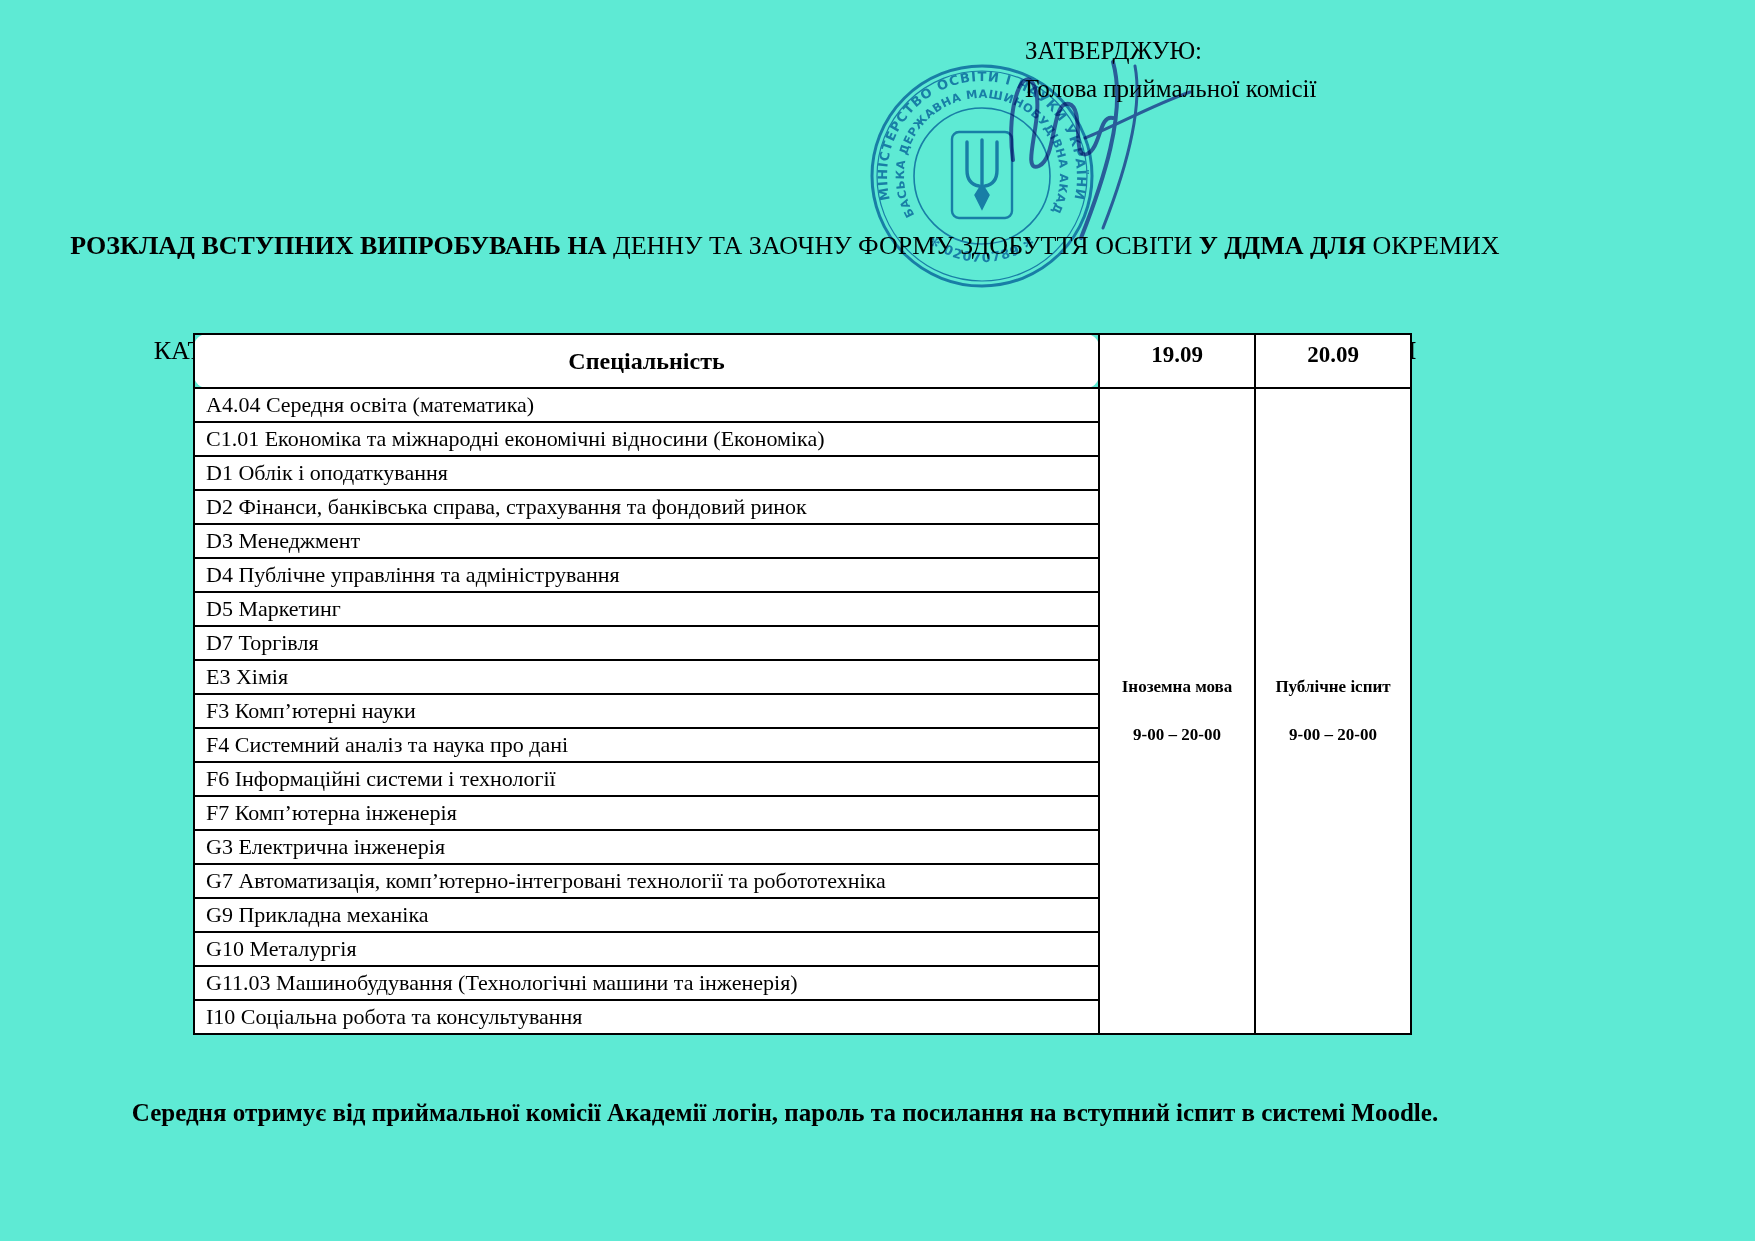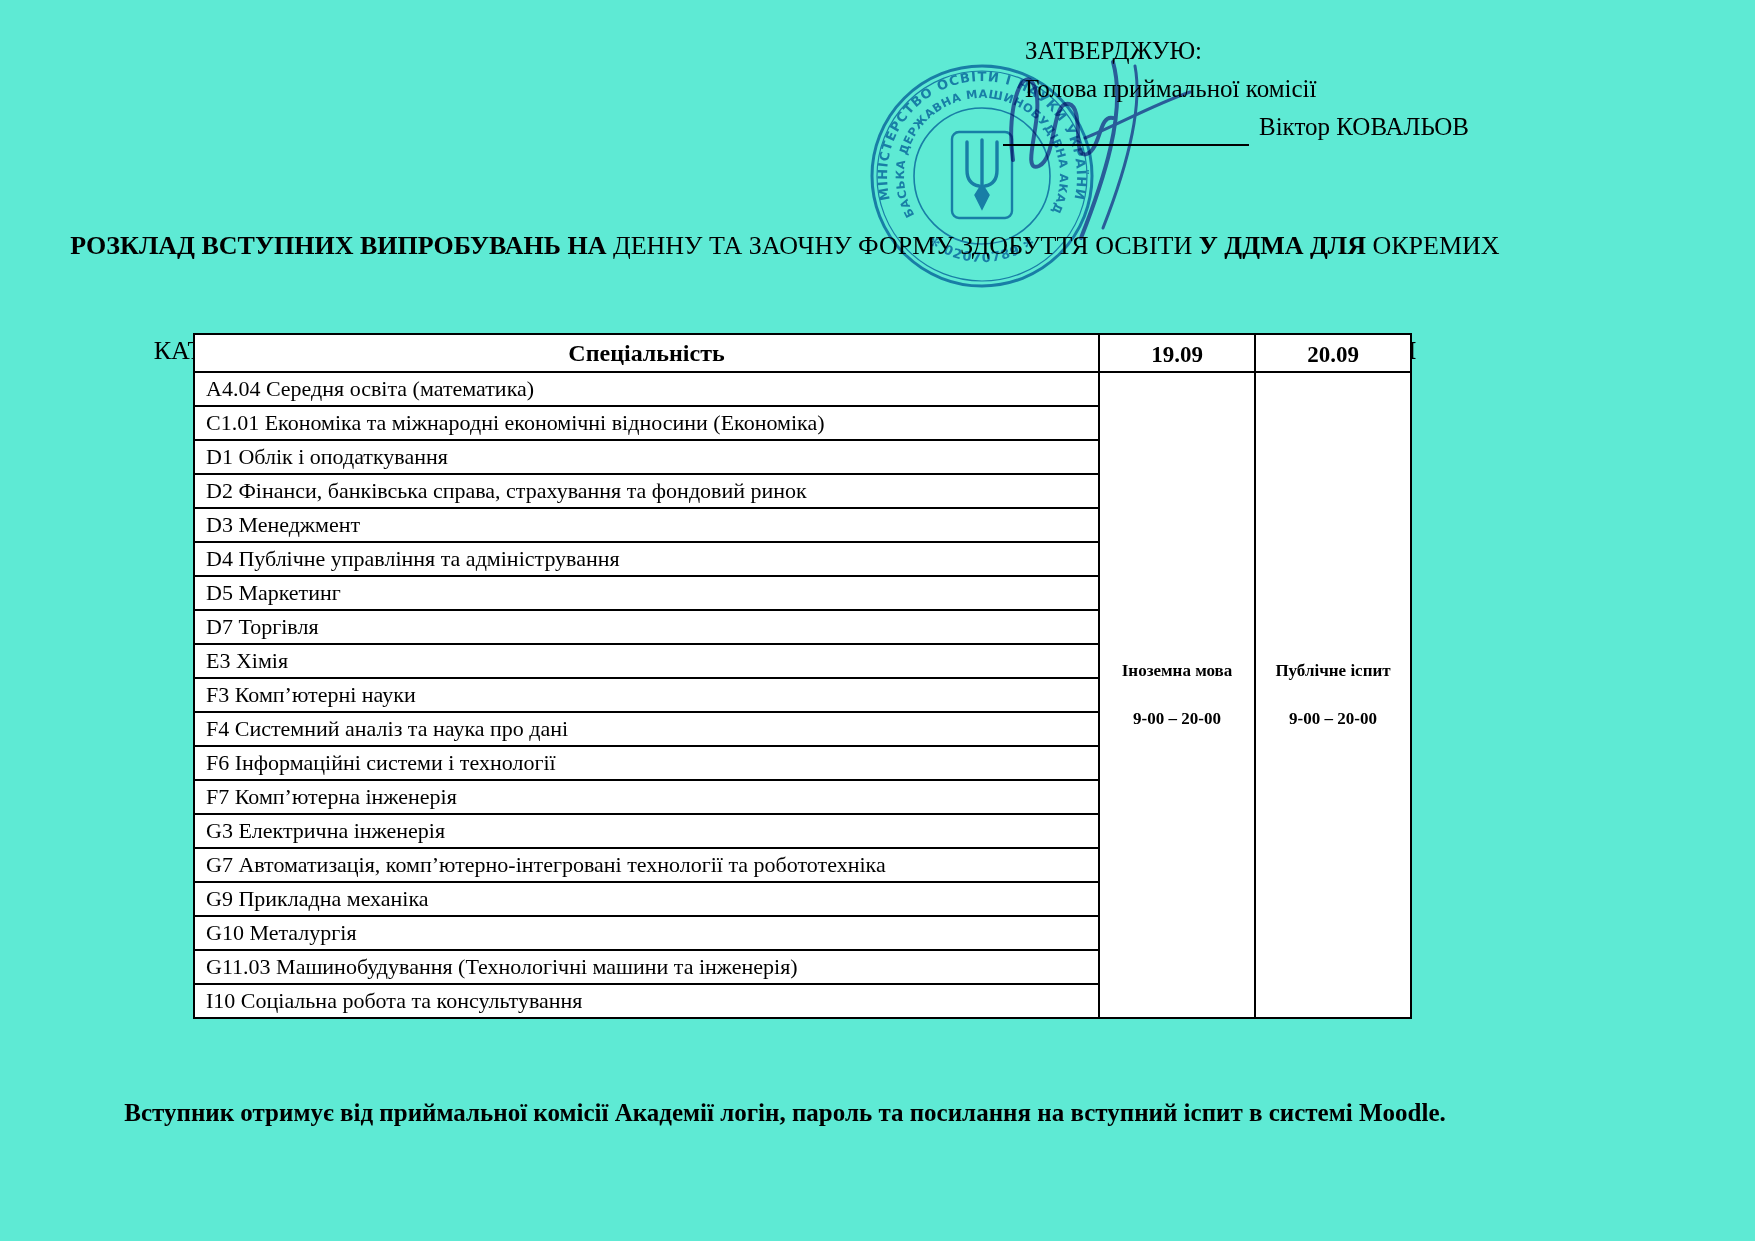--- a/index.html
+++ b/index.html
@@ -25,21 +25,21 @@
   
   .doc-title {
     position:absolute; left:60px; top:158px; width:1450px;
     text-align:center; font-size:26px; line-height:35px; white-space:pre-wrap;
   }
   .b { font-weight:bold;margin-top:8px; }
 
   
   .sched { position:absolute; left:193px; top:333px; width:1185px; border-collapse:collapse; table-layout:fixed; }
   .sched th, .sched td { border:2px solid #000; background:#fff; }
-  th.spec-h { width:905px; height:38px; font-size:24px; font-weight:bold; text-align:center; vertical-align:middle; }
+  th.spec-h { width:905px; height:54px; font-size:24px; font-weight:bold; text-align:center; vertical-align:middle;border-radius:13px; }
   th.date-h { width:156px; font-size:23px; font-weight:bold; text-align:center; vertical-align:top; padding-top:7px; }
   td.spec { height:34px; font-size:22px; text-align:left; padding-left:11px; vertical-align:middle; }
   td.exam { text-align:center; vertical-align:middle; font-weight:bold; font-size:17px; line-height:28px; }
   .exam-time { margin-top:20px; white-space:nowrap; }
 
   
   .footer-note {
     position:absolute; left:60px; top:1099px; width:1450px;
     text-align:center; font-weight:bold; font-size:25px;
   }
@@ -47,24 +47,20 @@
   .stamp text { font-family:"DejaVu Sans", sans-serif; font-weight:bold; }
 </style>
 </head>
 <body>
 
 <div class="page">
 
   <div class="approval">
     <div class="ind">ЗАТВЕРДЖУЮ:</div>
     <div class="ind">Голова приймальної комісії</div>
-    <div class="sig-row">
-      <span class="sig-line"></span>
-      <span class="sig-name">Віктор КОВАЛЬОВ</span>
-    </div>
   </div>
 
   <svg class="stamp" width="240" height="240" viewBox="0 0 240 240">
     <g stroke="#2E7FC3" fill="none">
       <circle cx="120" cy="120" r="110" stroke-width="3"></circle>
       <circle cx="120" cy="120" r="105" stroke-width="1.2"></circle>
       <circle cx="120" cy="120" r="68" stroke-width="1.6"></circle>
       <rect x="90" y="76" width="60" height="86" rx="7" stroke-width="2.4"></rect>
 
       <g stroke-width="3.4" stroke-linecap="round">
@@ -175,15 +171,15 @@
         </tr>
       <tr>
           <td class="spec">G11.03 Машинобудування (Технологічні машини та інженерія)</td>
         </tr>
       <tr>
           <td class="spec">I10 Соціальна робота та консультування</td>
         </tr>
     </tbody>
   </table>
 
-  <div class="footer-note">Вступник отримує від приймальної комісії Академії логін, пароль та посилання на вступний іспит в системі Moodle.</div>
+  <div class="footer-note">Середня отримує від приймальної комісії Академії логін, пароль та посилання на вступний іспит в системі Moodle.</div>
 
 </div>
 
 </body></html>

